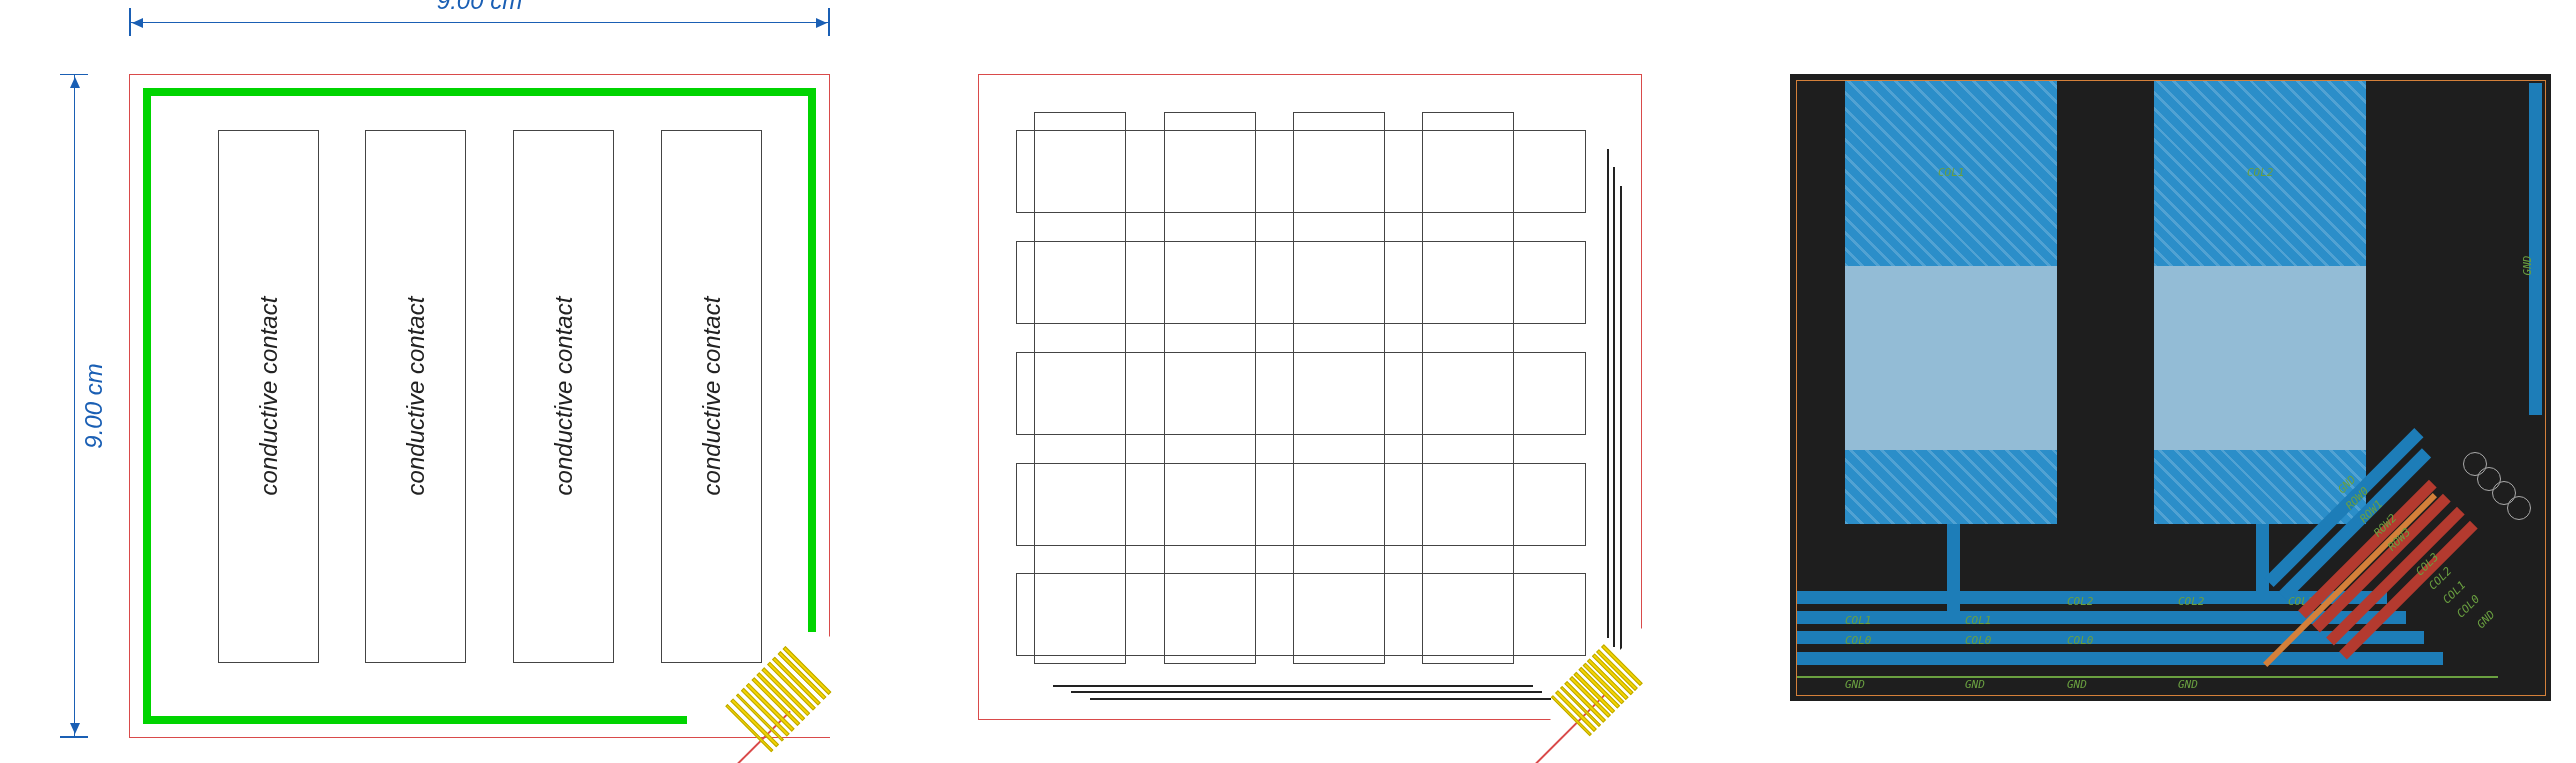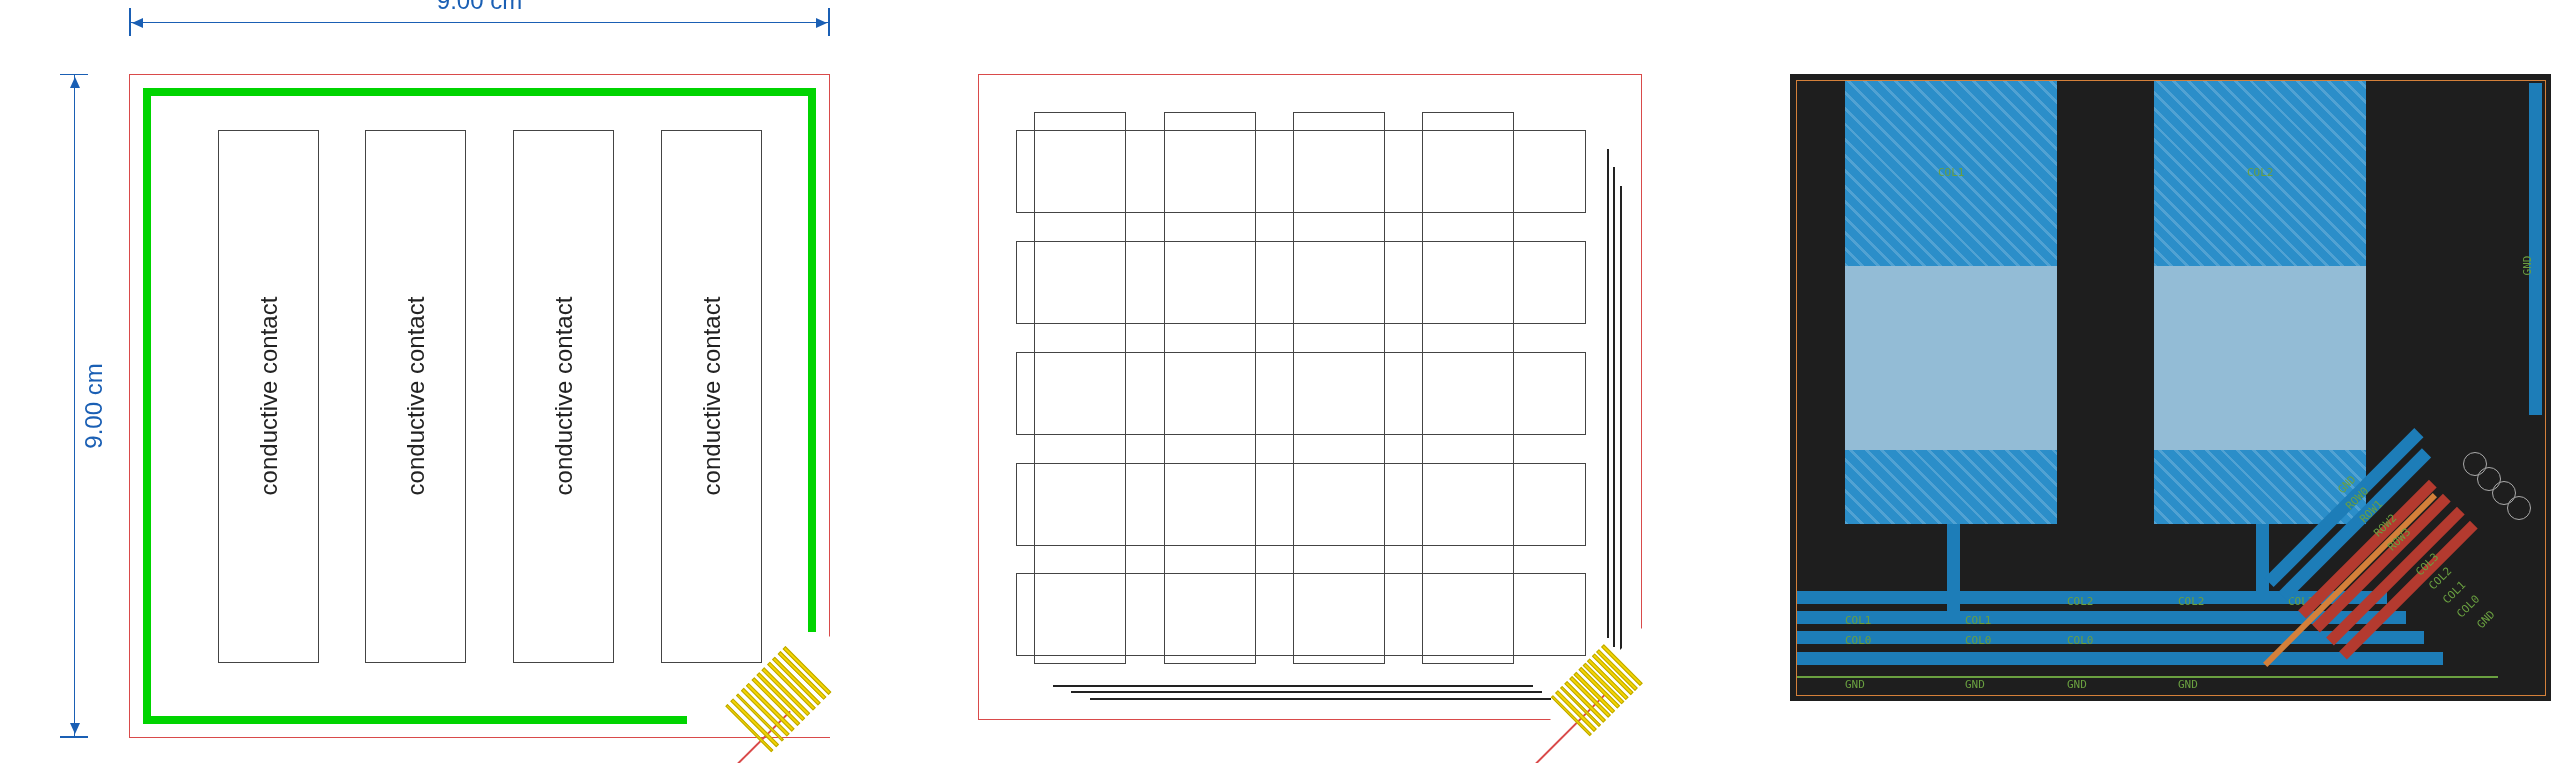--- a/index.html
+++ b/index.html
@@ -6,20 +6,21 @@
   body {
     background: #fff;
     width: 2576px;
     height: 764px;
     font-family: Arial, sans-serif;
     position: relative;
     overflow: hidden;
   }
   .panel {
     position: absolute;
+    font-style: italic;
   }
 
   
   .panel1 {
     left: 74px;
     top: 55px;
     width: 775px;
     height: 683px;
   }
   .dim-top {

